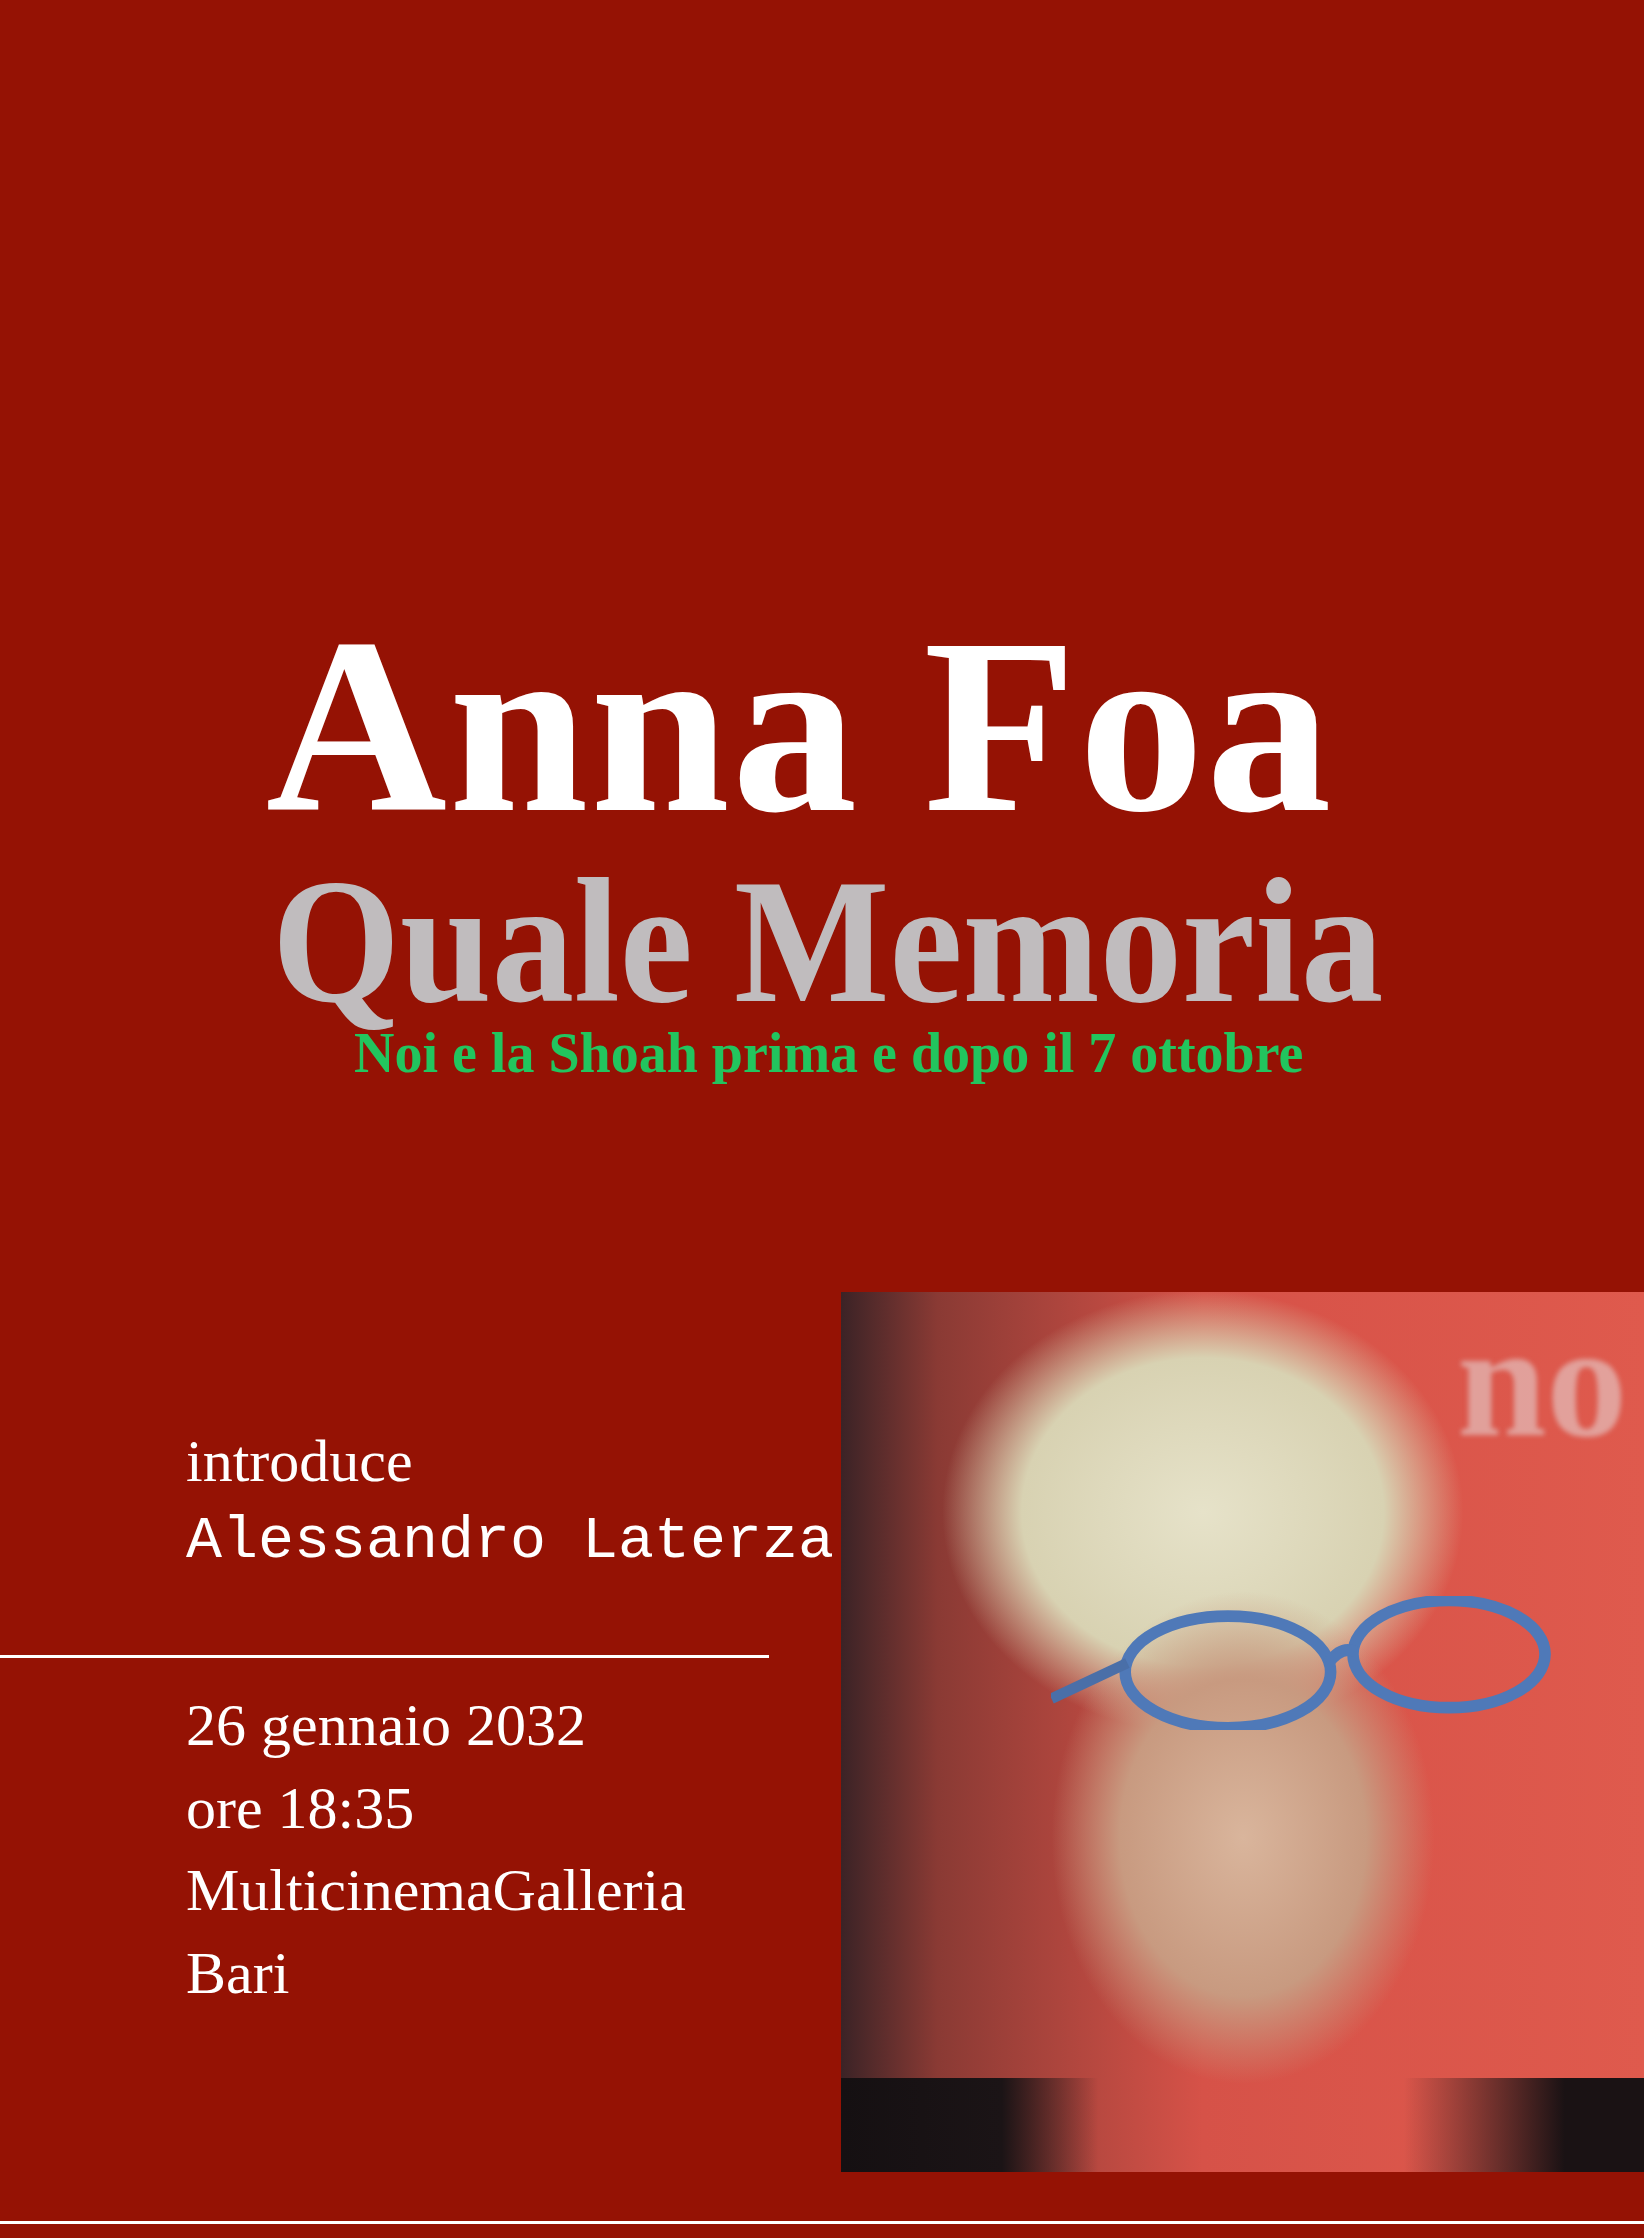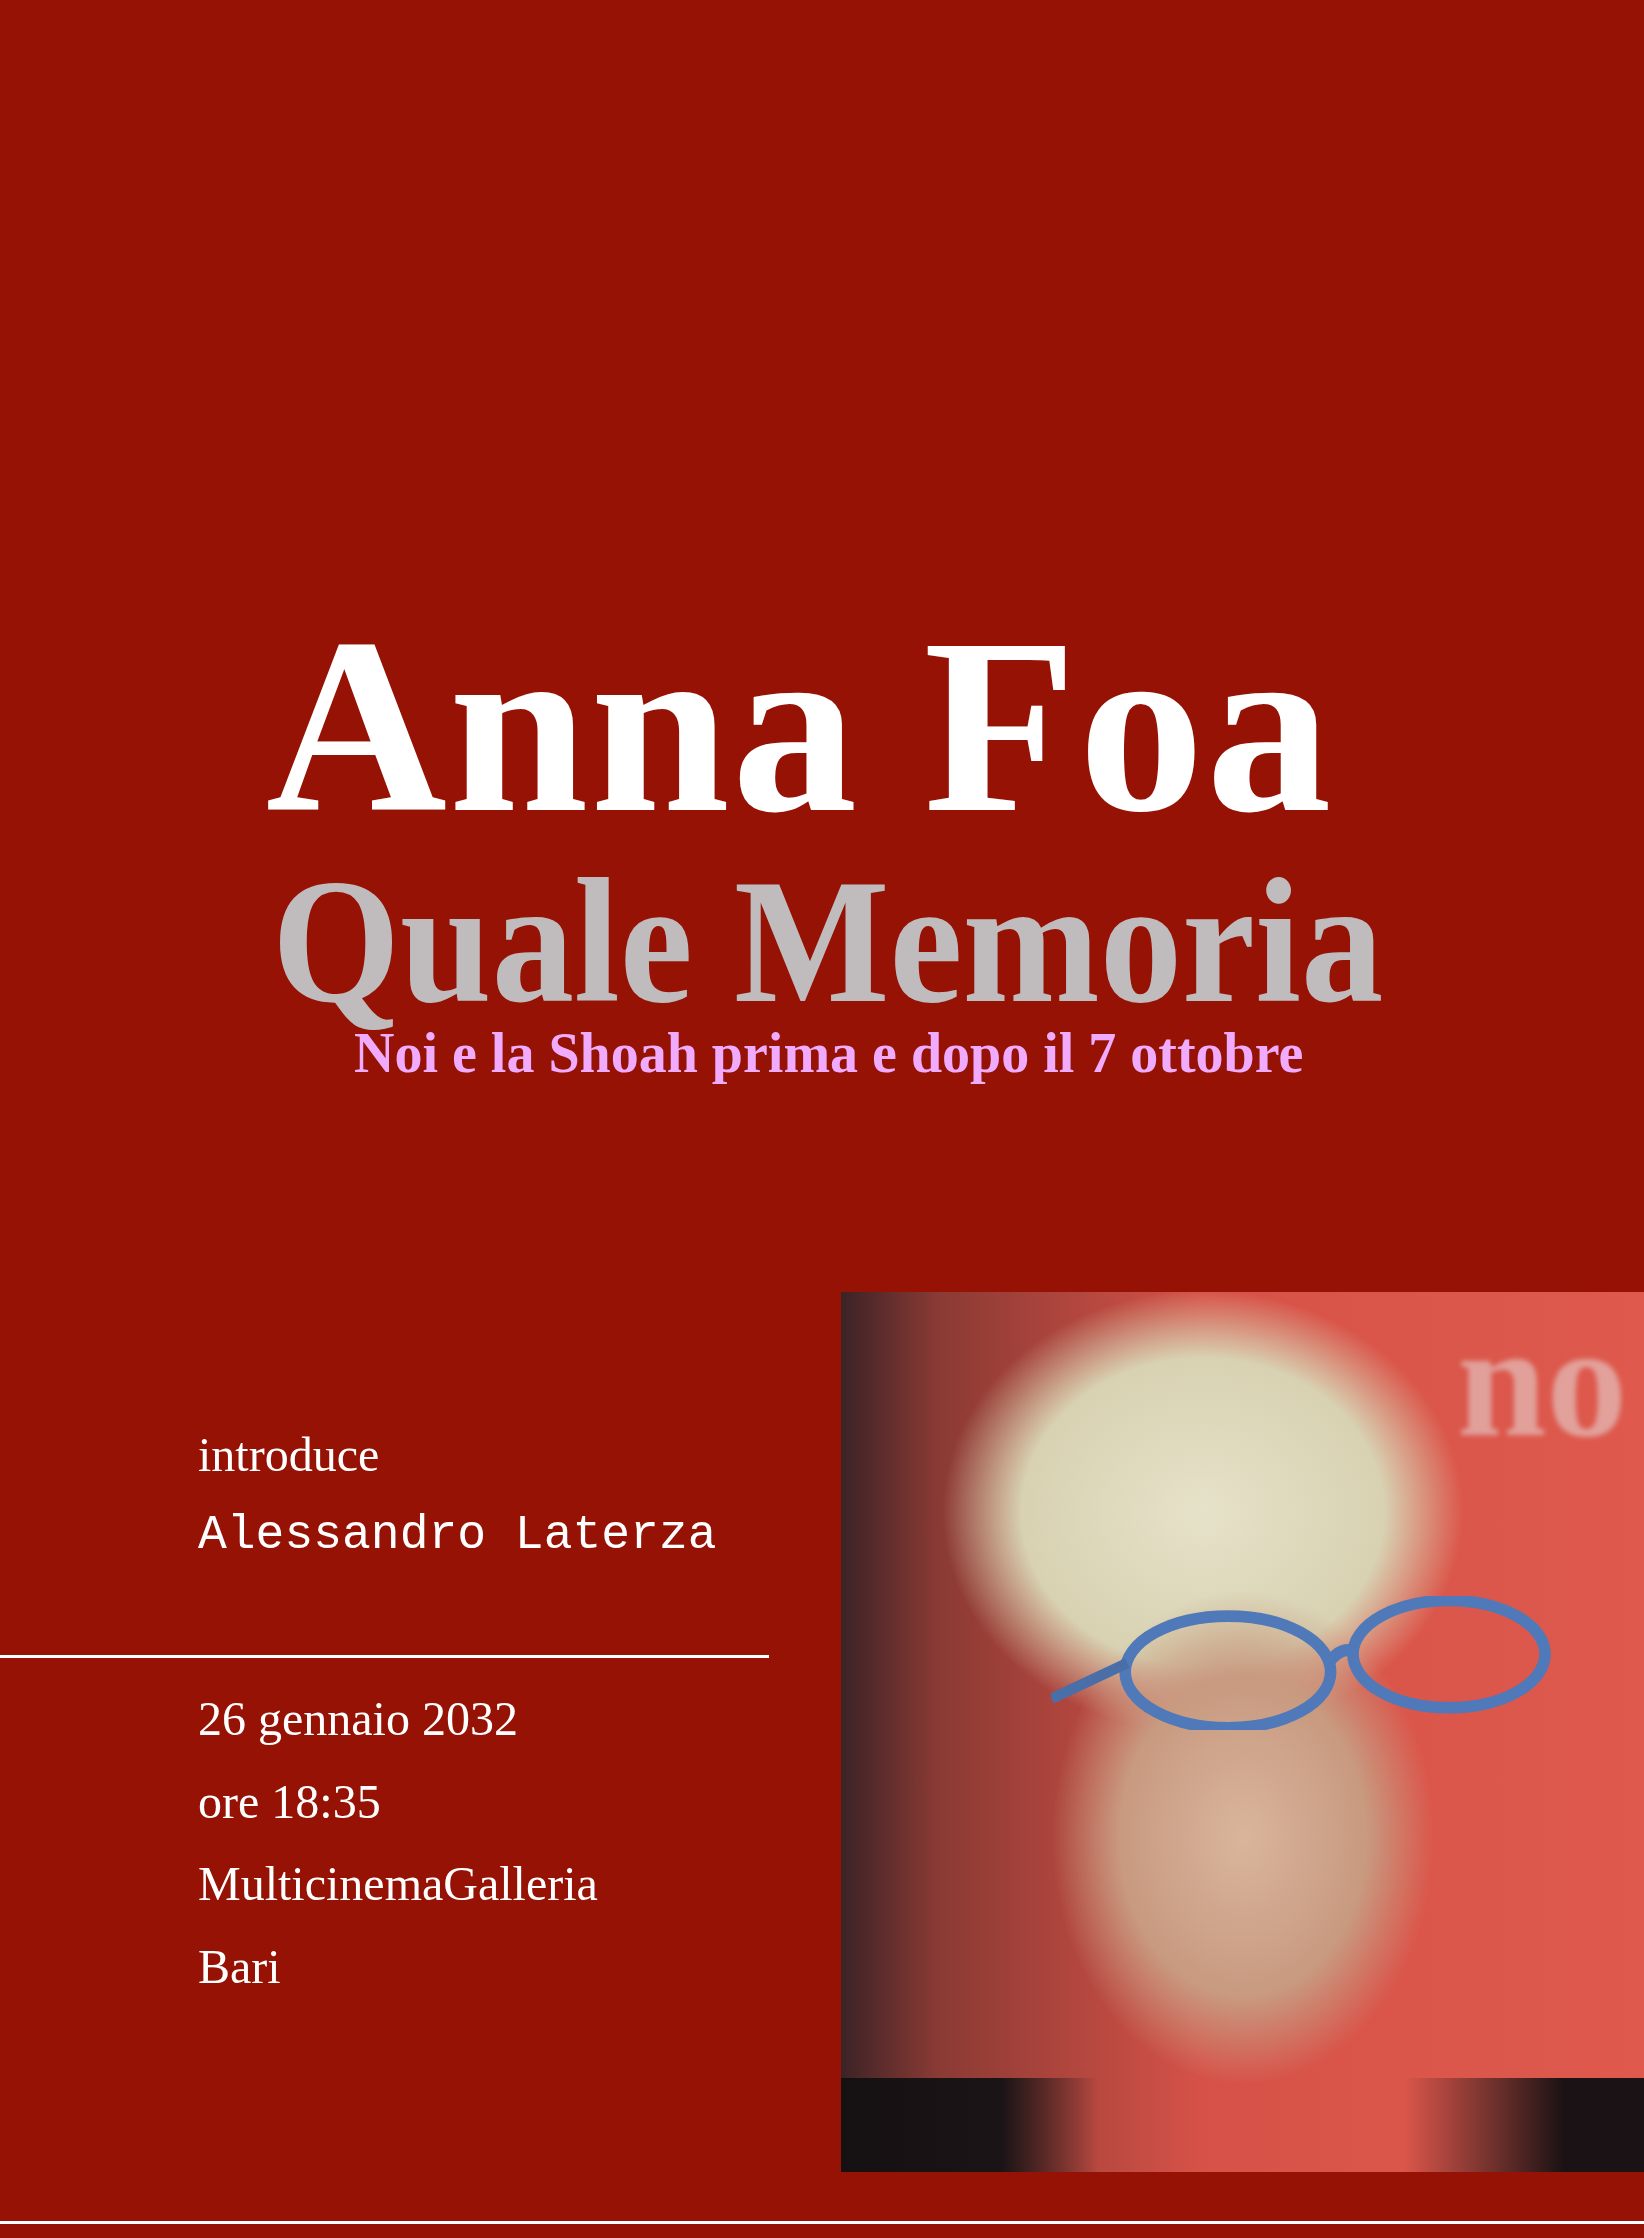--- a/index.html
+++ b/index.html
@@ -16,25 +16,25 @@
     font-size: 251px; font-weight: bold; line-height: 1;
     letter-spacing: 1.8px;
   }
   .title-book {
     left: 0; width: 1645px; top: 851px; padding-left: 13.4px; box-sizing: border-box;
     text-align: center; color: #c0bcbe;
     font-size: 179px; font-weight: bold; line-height: 1;
     transform: scaleX(0.92); transform-origin: 810px 0;
   }
   .subtitle {
-    left: 354px; top: 1025px; color: #f0abfc;
+    left: 354px; top: 1025px; color: #22c55e;
     font-size: 56px; font-weight: bold; line-height: 1; white-space: nowrap;
   }
   .info {
-    left: 198px; color: #ffffff; font-size: 48px; line-height: 1; white-space: nowrap;
+    left: 186px; color: #ffffff; font-size: 60px; line-height: 1; white-space: nowrap;
   }
   .rule-short {
     left: 0; top: 1655px; width: 769px; height: 3.1px; background: #ffffff;
   }
   .rule-full {
     left: 0; top: 2221px; width: 1645px; height: 2.7px; background: #ffffff;
   }
   .photo {
     left: 841px; top: 1292px; width: 804px; height: 880px;
     overflow: hidden;

